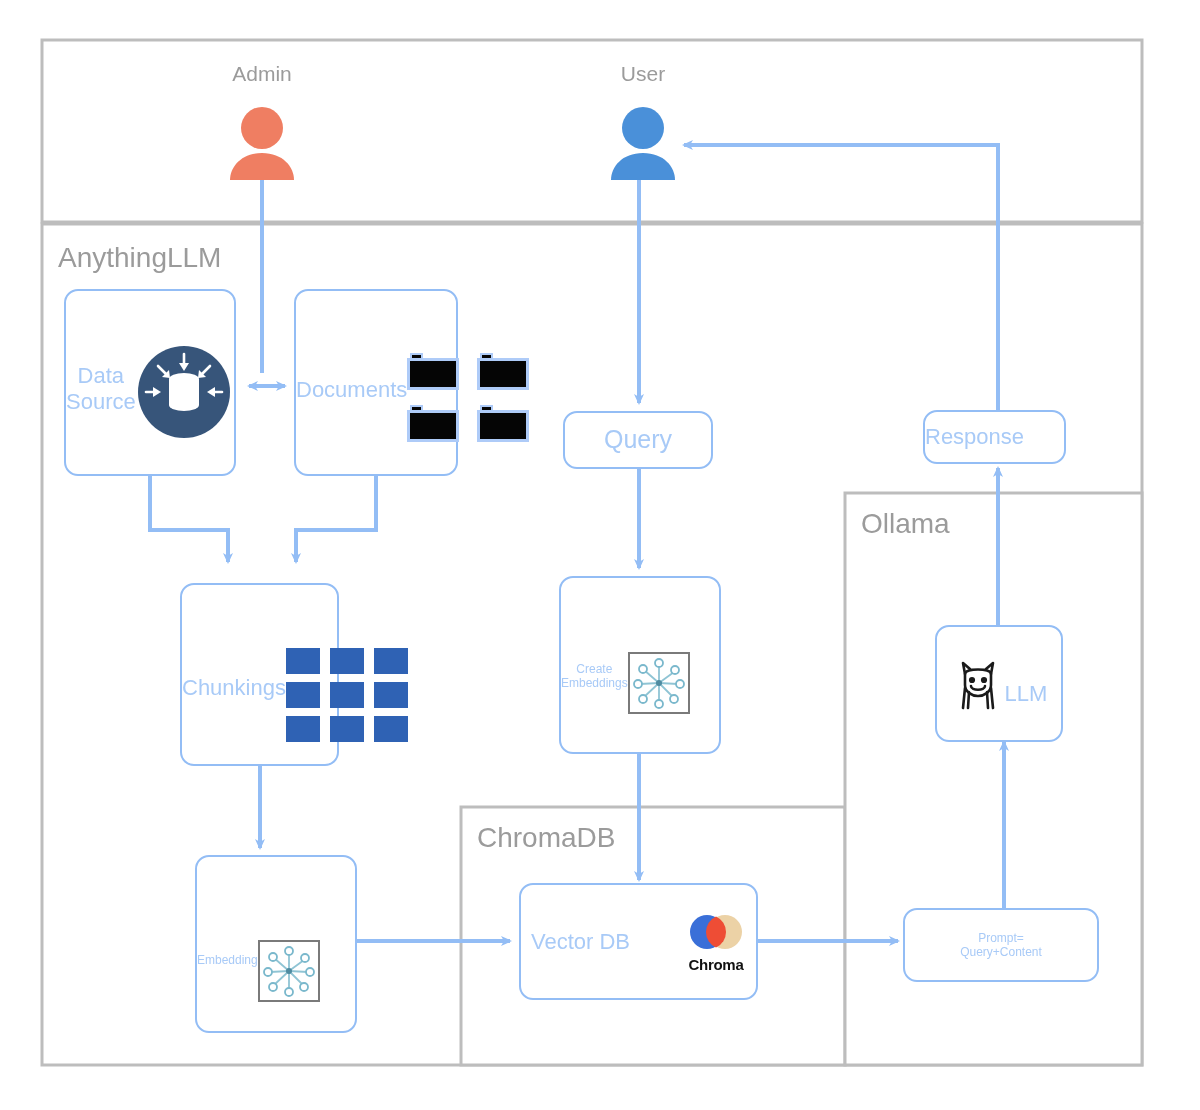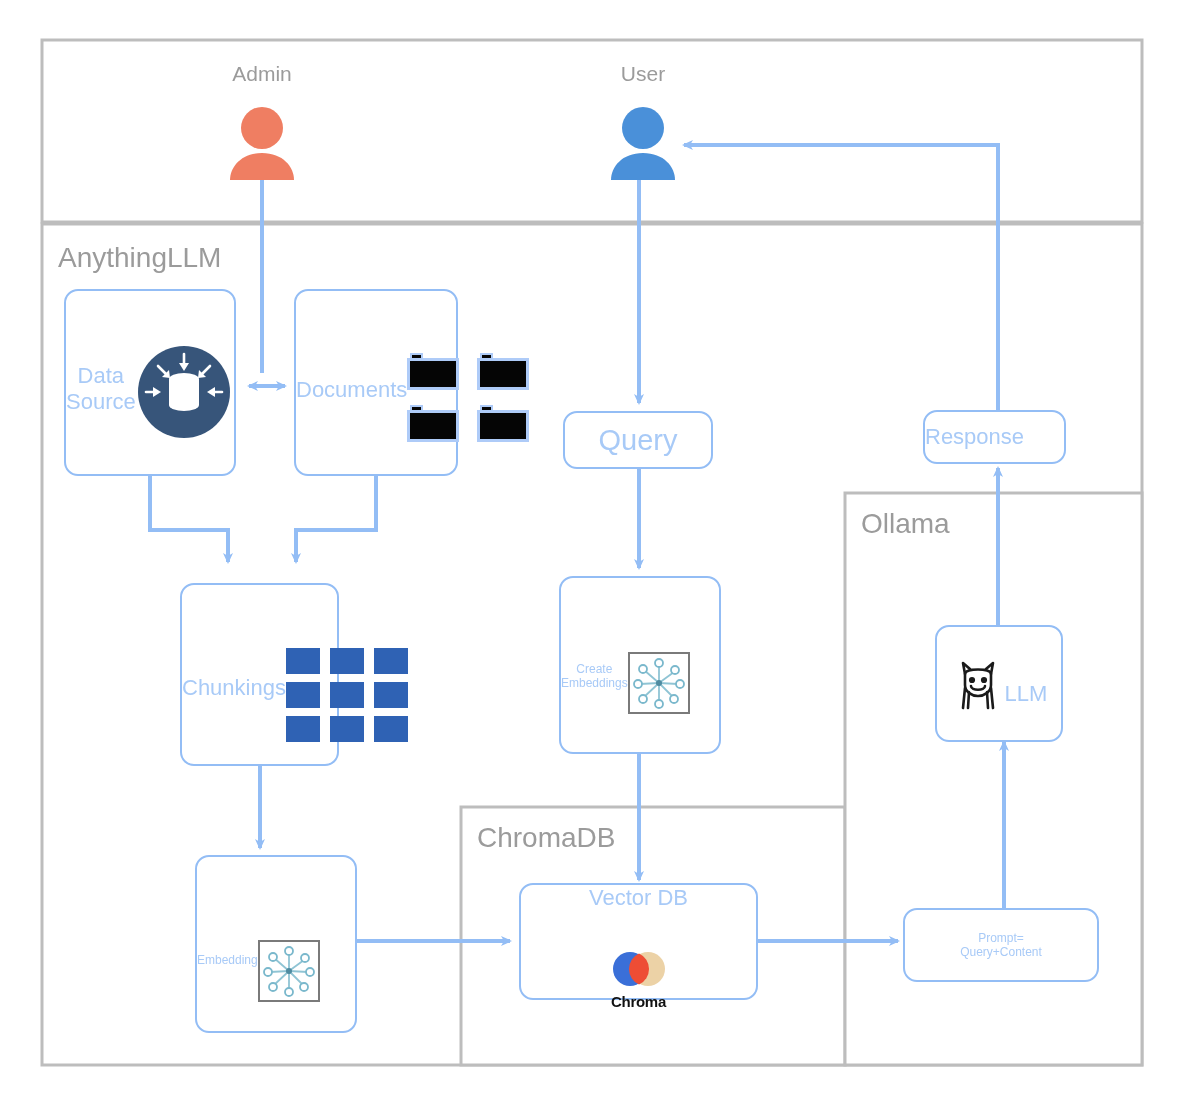--- a/index.html
+++ b/index.html
@@ -50,21 +50,21 @@
     align-items: center;
     justify-content: flex-start;
   }
   .node-label {
     color: #a8caf7;
     font-family: "Liberation Sans", sans-serif;
     text-align: center;
     line-height: 1.18;
     white-space: pre-line;
   }
-  .lbl-lg { font-size: 29px; }
+  .lbl-lg { font-size: 25px; }
   .lbl-md { font-size: 22px; }
   .lbl-sm { font-size: 12px; }
   .icon-box {
     border: 2px solid #7a7a7a;
     background: #ffffff;
     box-sizing: border-box;
   }
   .chroma-wrap {
     display: flex;
     flex-direction: column;
@@ -307,21 +307,21 @@
         </g>
         <circle cx="29" cy="29" r="3" fill="#4f8ba0"></circle>
       </svg>
     </div>
   </div>
 
   <div class="node" style="left:923px; top:410px; width:143px; height:54px; justify-content:flex-start;">
     <div class="node-label lbl-md">Response</div>
   </div>
 
-  <div class="node" style="left:519px; top:883px; width:239px; height:117px; flex-direction:column; align-items:center; justify-content:space-around;gap:36px;">
+  <div class="node" style="left:519px; top:883px; width:239px; height:117px; flex-direction:row; align-items:center; justify-content:space-around;gap:36px;">
     <div class="node-label lbl-md">Vector DB</div>
     <div class="chroma-wrap">
       <svg width="60" height="44" viewBox="0 0 60 44">
         <circle cx="21" cy="22" r="17" fill="#3a6fd8"></circle>
         <circle cx="39" cy="22" r="17" fill="#ecd2a6"></circle>
         <path d="M30,6.5 A17,17 0 0 0 30,37.5 A17,17 0 0 0 30,6.5 Z" fill="#ee4d35"></path>
       </svg>
       <div class="chroma-text">Chroma</div>
     </div>
   </div>

